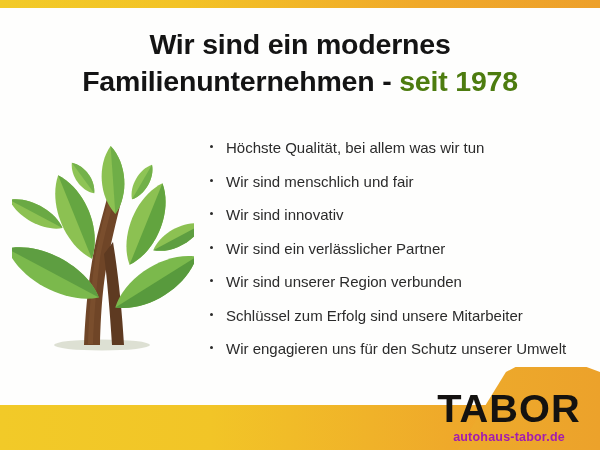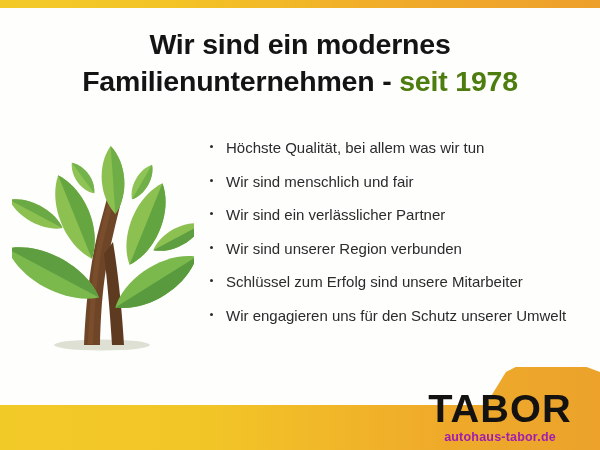--- a/index.html
+++ b/index.html
@@ -49,21 +49,21 @@
     bottom: 0;
     width: 192px;
     height: 83px;
     background: linear-gradient(to right, #eeb02b 0%, #eda92b 40%, #eca22b 100%);
     -webkit-clip-path: polygon(26% 100%, 51% 6%, 56% 0%, 93% 0%, 100% 6%, 100% 100%);
     clip-path: polygon(26% 100%, 51% 6%, 56% 0%, 93% 0%, 100% 6%, 100% 100%);
   }
 
   .logo-inner {
     position: absolute;
-    right: 25px;
+    right: 16px;
     bottom: 6px;
     width: 150px;
     text-align: center;
   }
 
   .logo-word {
     font-family: "Liberation Sans", sans-serif;
     font-size: 39px;
     font-weight: bold;
     letter-spacing: 1px;
@@ -220,20 +220,21 @@
       <g transform="translate(144,140) rotate(58)">
         <path d="M 0 -48 C 21 -24, 21 24, 0 48 C -21 24, -21 -24, 0 -48 Z" fill="#7bb94c"></path>
         <path d="M 0 -48 C 21 -24, 21 24, 0 48 L 0 -48 Z" fill="#589a3d"></path>
       </g>
     </svg>
   </div>
 
   <ul class="bullets">
     <li><span class="dot"></span><span>Höchste Qualität, bei allem was wir tun</span></li>
     <li><span class="dot"></span><span>Wir sind menschlich und fair</span></li>
+    <li><span class="dot"></span><span>Wir sind innovativ</span></li>
     <li><span class="dot"></span><span>Wir sind ein verlässlicher Partner</span></li>
     <li><span class="dot"></span><span>Wir sind unserer Region verbunden</span></li>
     <li><span class="dot"></span><span>Schlüssel zum Erfolg sind unsere Mitarbeiter</span></li>
     <li><span class="dot"></span><span>Wir engagieren uns für den Schutz unserer Umwelt</span></li>
   </ul>
 
   <div class="bottom-bar"></div>
 
   <div class="logo-plate"></div>
   <div class="logo-inner">

